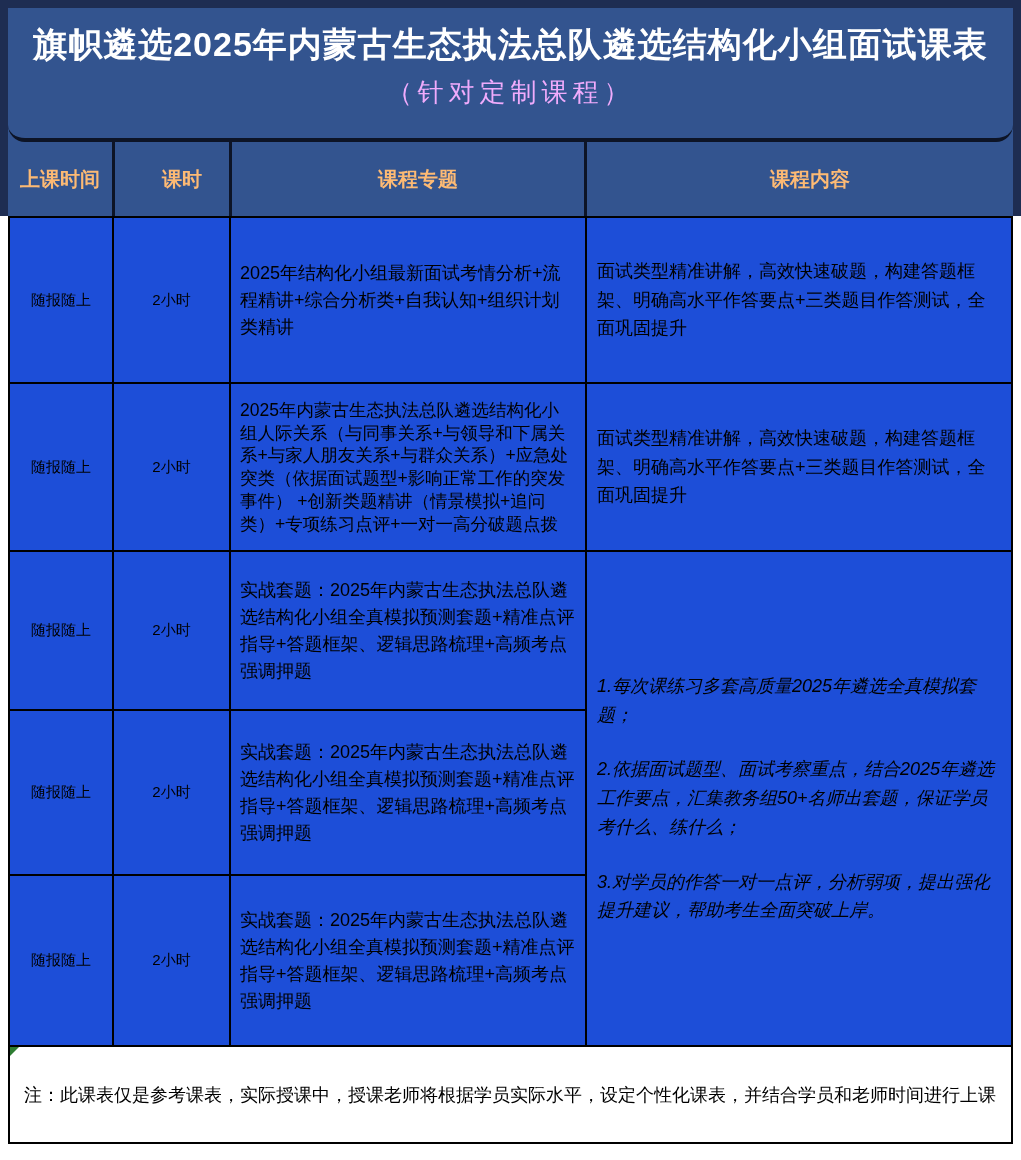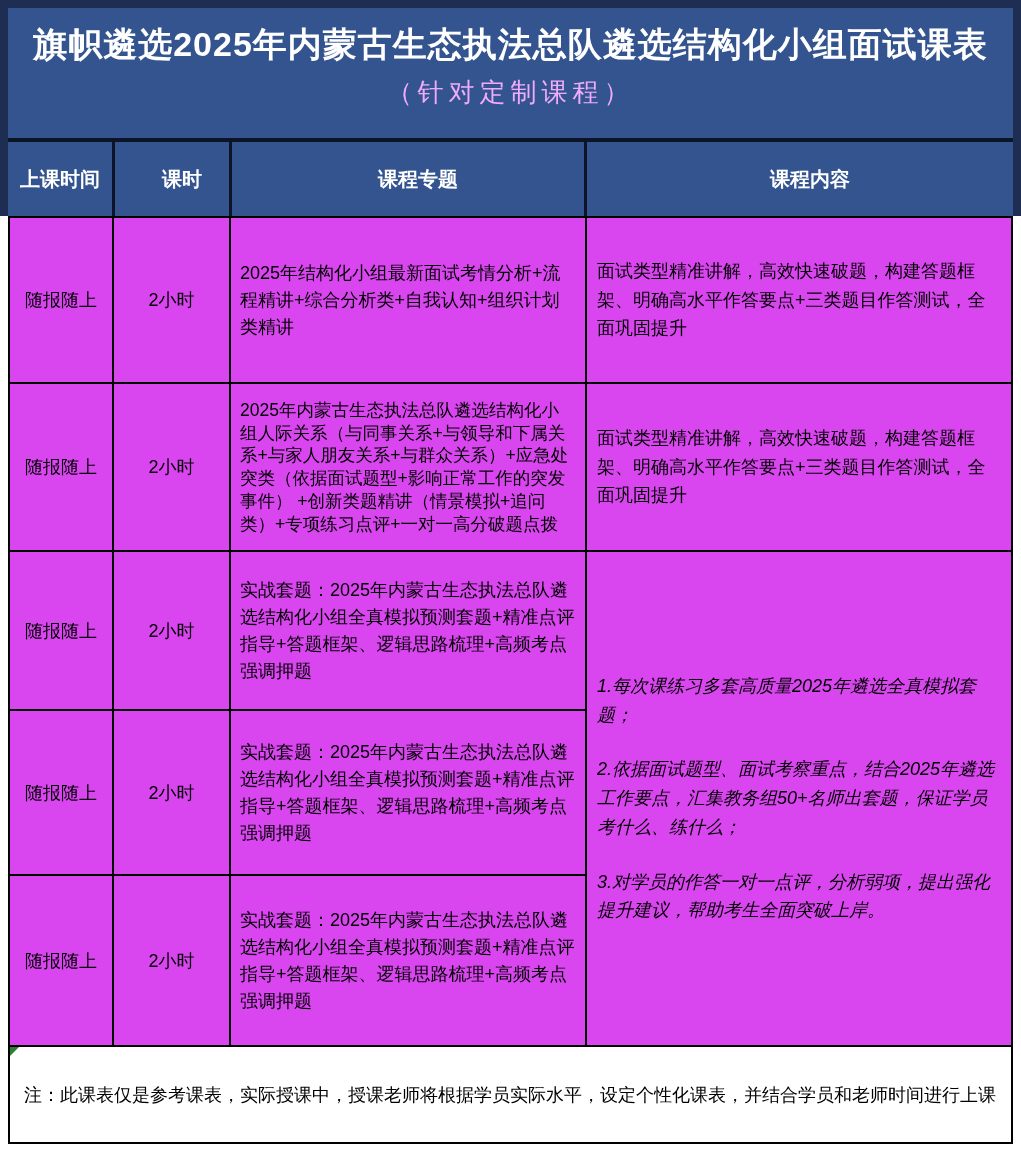--- a/index.html
+++ b/index.html
@@ -14,58 +14,58 @@
   .banner {
     background: #33548F;
     border: 8px solid #1E2D52;
     border-bottom: none;
   }
   .banner-inner {
     height: 134px;
     border-bottom: 4px solid #0D1426;
     display: flex; flex-direction: column;
     align-items: center; justify-content: flex-start;
-    padding-top: 16px; box-sizing: border-box;
+    padding-top: 16px; box-sizing: border-box; border-radius: 17px;
   }
   .page-title {
     color: #ffffff; font-size: 34px; font-weight: bold;
     letter-spacing: 1px; line-height: 1.2;
   }
   .page-subtitle {
     color: #f0abfc; font-size: 26px; font-weight: normal;
     letter-spacing: 5px; margin-top: 10px;
   }
   
   .header-row {
     background: #33548F;
     border-left: 8px solid #1E2D52;
     border-right: 8px solid #1E2D52;
     height: 74px;
     display: grid;
     grid-template-columns: 104px 117px 355px 1fr;
   }
   .hcell {
     display: flex; align-items: center; justify-content: center;
-    color: #ffffff; font-size: 20px; font-weight: bold;
+    color: #fdba74; font-size: 20px; font-weight: bold;
   }
   .header-row .hcell:not(:first-child) { border-left: 3px solid #0D1426; padding-left: 20px; }
   
   .tbl {
     margin: 0 8px;
     display: grid;
     grid-template-columns: 102px 115px 354px 1fr;
     grid-template-rows: 164px 166px 157px 163px 169px;
     gap: 2px;
     background: #000000;
     border: 2px solid #000000;
   }
-  .cell { background: #d946ef; color: #000000; box-sizing: border-box; }
+  .cell { background: #1d4ed8; color: #000000; box-sizing: border-box; }
   .c-center {
     display: flex; align-items: center; justify-content: center;
-    font-size: 18px;
+    font-size: 15px;
   }
   .c-topic {
     display: flex; align-items: center;
     padding: 6px 9px; font-size: 18px; line-height: 1.5;
   }
   .c-topic.tight { font-size: 17.5px; line-height: 1.3; }
   .c-content {
     display: flex; align-items: center;
     padding: 6px 10px; font-size: 18px; line-height: 1.6;
   }

